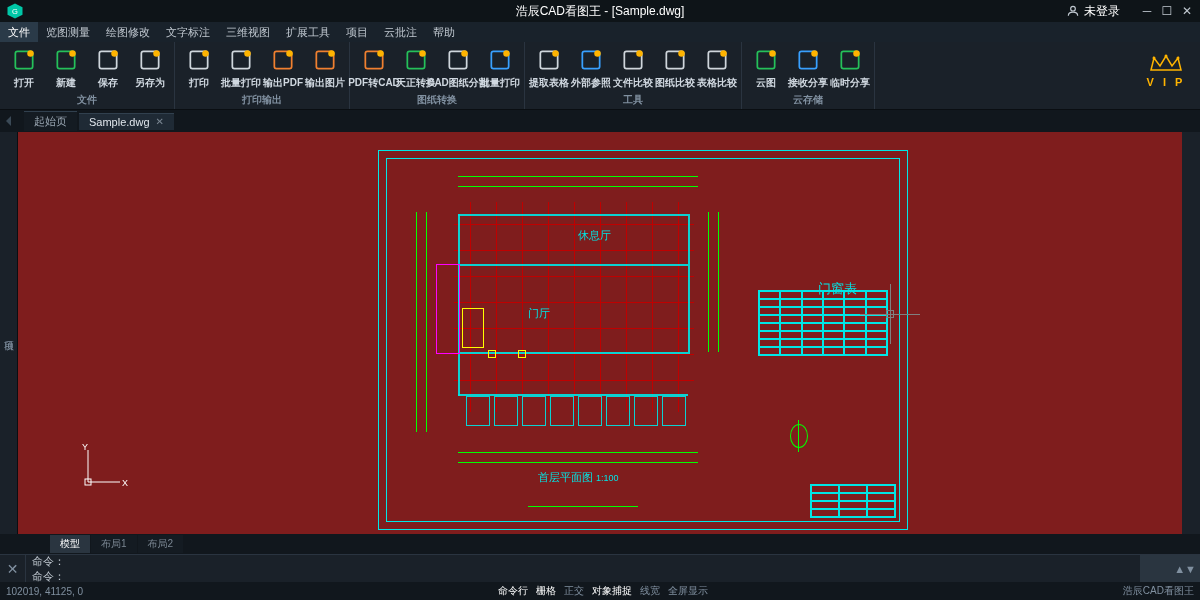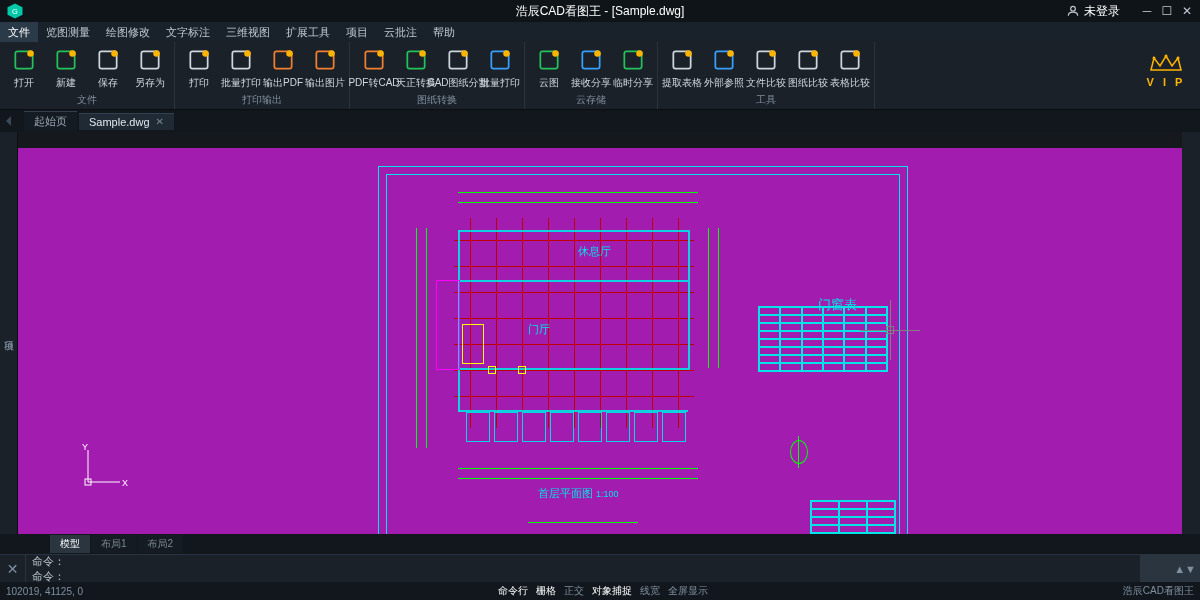--- a/index.html
+++ b/index.html
@@ -6,36 +6,36 @@
 body { background: #1a2129; color: #c0c8d0; width: 1200px; height: 600px; overflow: hidden; font-size: 11px; display: flex; flex-direction: column; }
 .titlebar { height: 22px; background: #0e1418; display: flex; align-items: center; justify-content: center; position: relative; color: #fff; font-size: 12px; }
 .titlebar .logo { position: absolute; left: 6px; top: 2px; width: 18px; height: 18px; }
 .titlebar .user { position: absolute; right: 80px; display: flex; align-items: center; gap: 4px; }
 .titlebar .winbtns { position: absolute; right: 4px; display: flex; gap: 2px; }
 .titlebar .winbtn { width: 18px; height: 14px; display: flex; align-items: center; justify-content: center; color: #c0c8d0; }
 .menubar { height: 20px; background: #19222b; display: flex; align-items: stretch; font-size: 11px; }
 .menuitem { padding: 0 8px; display: flex; align-items: center; color: #c0c8d0; }
 .menuitem.active { background: #2a3a48; color: #fff; }
 .ribbon { height: 68px; background: #1a2129; display: flex; border-bottom: 1px solid #0a0e12; position: relative; }
-.ribbon-group { display: flex; flex-direction: column; border-right: 1px solid #2a3440; padding: 2px 4px; }
+.ribbon-group { display: flex; flex-direction: column; border-right: 1px solid #2a3440; padding: 2px 4px; font-weight: bold; }
 .ribbon-btns { display: flex; gap: 2px; flex: 1; }
 .ribbon-btn { width: 40px; display: flex; flex-direction: column; align-items: center; justify-content: flex-start; gap: 2px; padding-top: 2px; }
 .ribbon-btn .ic { width: 28px; height: 28px; display: flex; align-items: center; justify-content: center; }
 .ribbon-btn .lbl { font-size: 10px; color: #d0d8e0; white-space: nowrap; }
 .ribbon-group-label { height: 14px; text-align: center; font-size: 10px; color: #8090a0; }
 .vip { position: absolute; right: 14px; top: 10px; color: #ffb400; font-weight: bold; letter-spacing: 3px; text-align: center; }
 .tabs { height: 22px; background: #11171d; display: flex; align-items: center; font-size: 11px; padding-left: 24px; gap: 2px; position: relative; }
 .tabs::before { content: ""; position: absolute; left: 6px; top: 6px; width: 0; height: 0; border-top: 5px solid transparent; border-bottom: 5px solid transparent; border-right: 5px solid #3a4956; }
 .file-tab { padding: 2px 10px; background: #1f2a35; color: #e0e6ec; border-top: 1px solid #31404e; display: flex; align-items: center; gap: 6px; }
 .file-tab.start { background: #141b22; color: #9aa7b3; }
 .file-tab .x { color: #7a8692; font-size: 10px; }
 .canvas-area { flex: 1; display: flex; background: #15181c; }
 .leftpanel { width: 18px; background: #1a2129; border-right: 1px solid #0a0e12; display: flex; align-items: center; justify-content: center; }
 .leftpanel span { writing-mode: vertical-rl; font-size: 10px; color: #8090a0; }
-.viewport { flex: 1; background: #a21caf; position: relative; overflow: hidden; margin-top: 16px; }
+.viewport { flex: 1; background: #7f1d1d; position: relative; overflow: hidden; }
 .rightpanel { width: 18px; background: #1a2129; }
 .viewtabs { height: 20px; background: #11171d; display: flex; align-items: center; font-size: 10px; padding-left: 50px; gap: 1px; }
 .viewtab { padding: 2px 10px; color: #7a8692; background: #141b22; }
 .viewtab.active { background: #2a3540; color: #fff; }
 .cmdline { height: 28px; background: #1a2129; display: flex; align-items: stretch; border-top: 1px solid #2a3440; font-size: 11px; }
 .cmdline .x { width: 26px; display: flex; align-items: center; justify-content: center; color: #8090a0; font-size: 14px; border-right: 1px solid #2a3440; }
 .cmdline .lines { flex: 1; display: flex; flex-direction: column; justify-content: center; padding-left: 6px; color: #c0c8d0; }
 .cmdline .scroller { width: 60px; background: #2a3540; display: flex; align-items: center; justify-content: flex-end; padding-right: 4px; color: #8090a0; }
 .statusbar { height: 18px; background: #11171d; display: flex; align-items: center; justify-content: space-between; font-size: 10px; padding: 0 6px; color: #8090a0; }
 .statusbar .toggles span { margin: 16px 4px; }
@@ -216,96 +216,96 @@
           <div class="lbl">批量打印</div>
         </div>
       </div>
       <div class="ribbon-group-label">图纸转换</div>
     </div>
     <div class="ribbon-group">
       <div class="ribbon-btns">
         <div class="ribbon-btn">
           <div class="ic">
             <svg width="26" height="26" viewBox="0 0 24 24">
-              <rect x="4" y="4" width="16" height="16" rx="2" fill="none" stroke="#25c15a" stroke-width="1.6"></rect>
-              <circle cx="18" cy="6" r="3" fill="#ffb400"></circle>
-            </svg>
-          </div>
-          <div class="lbl">云图</div>
+              <rect x="4" y="4" width="16" height="16" rx="2" fill="none" stroke="#cfd6dc" stroke-width="1.6"></rect>
+              <circle cx="18" cy="6" r="3" fill="#ffb400"></circle>
+            </svg>
+          </div>
+          <div class="lbl">提取表格</div>
         </div>
         <div class="ribbon-btn">
           <div class="ic">
             <svg width="26" height="26" viewBox="0 0 24 24">
               <rect x="4" y="4" width="16" height="16" rx="2" fill="none" stroke="#38a0ff" stroke-width="1.6"></rect>
               <circle cx="18" cy="6" r="3" fill="#ffb400"></circle>
             </svg>
           </div>
-          <div class="lbl">接收分享</div>
-        </div>
-        <div class="ribbon-btn">
-          <div class="ic">
-            <svg width="26" height="26" viewBox="0 0 24 24">
-              <rect x="4" y="4" width="16" height="16" rx="2" fill="none" stroke="#25c15a" stroke-width="1.6"></rect>
-              <circle cx="18" cy="6" r="3" fill="#ffb400"></circle>
-            </svg>
-          </div>
-          <div class="lbl">临时分享</div>
-        </div>
-      </div>
-      <div class="ribbon-group-label">云存储</div>
+          <div class="lbl">外部参照</div>
+        </div>
+        <div class="ribbon-btn">
+          <div class="ic">
+            <svg width="26" height="26" viewBox="0 0 24 24">
+              <rect x="4" y="4" width="16" height="16" rx="2" fill="none" stroke="#cfd6dc" stroke-width="1.6"></rect>
+              <circle cx="18" cy="6" r="3" fill="#ffb400"></circle>
+            </svg>
+          </div>
+          <div class="lbl">文件比较</div>
+        </div>
+        <div class="ribbon-btn">
+          <div class="ic">
+            <svg width="26" height="26" viewBox="0 0 24 24">
+              <rect x="4" y="4" width="16" height="16" rx="2" fill="none" stroke="#cfd6dc" stroke-width="1.6"></rect>
+              <circle cx="18" cy="6" r="3" fill="#ffb400"></circle>
+            </svg>
+          </div>
+          <div class="lbl">图纸比较</div>
+        </div>
+        <div class="ribbon-btn">
+          <div class="ic">
+            <svg width="26" height="26" viewBox="0 0 24 24">
+              <rect x="4" y="4" width="16" height="16" rx="2" fill="none" stroke="#cfd6dc" stroke-width="1.6"></rect>
+              <circle cx="18" cy="6" r="3" fill="#ffb400"></circle>
+            </svg>
+          </div>
+          <div class="lbl">表格比较</div>
+        </div>
+      </div>
+      <div class="ribbon-group-label">工具</div>
     </div>
     <div class="ribbon-group">
       <div class="ribbon-btns">
         <div class="ribbon-btn">
           <div class="ic">
             <svg width="26" height="26" viewBox="0 0 24 24">
-              <rect x="4" y="4" width="16" height="16" rx="2" fill="none" stroke="#cfd6dc" stroke-width="1.6"></rect>
-              <circle cx="18" cy="6" r="3" fill="#ffb400"></circle>
-            </svg>
-          </div>
-          <div class="lbl">提取表格</div>
+              <rect x="4" y="4" width="16" height="16" rx="2" fill="none" stroke="#25c15a" stroke-width="1.6"></rect>
+              <circle cx="18" cy="6" r="3" fill="#ffb400"></circle>
+            </svg>
+          </div>
+          <div class="lbl">云图</div>
         </div>
         <div class="ribbon-btn">
           <div class="ic">
             <svg width="26" height="26" viewBox="0 0 24 24">
               <rect x="4" y="4" width="16" height="16" rx="2" fill="none" stroke="#38a0ff" stroke-width="1.6"></rect>
               <circle cx="18" cy="6" r="3" fill="#ffb400"></circle>
             </svg>
           </div>
-          <div class="lbl">外部参照</div>
-        </div>
-        <div class="ribbon-btn">
-          <div class="ic">
-            <svg width="26" height="26" viewBox="0 0 24 24">
-              <rect x="4" y="4" width="16" height="16" rx="2" fill="none" stroke="#cfd6dc" stroke-width="1.6"></rect>
-              <circle cx="18" cy="6" r="3" fill="#ffb400"></circle>
-            </svg>
-          </div>
-          <div class="lbl">文件比较</div>
-        </div>
-        <div class="ribbon-btn">
-          <div class="ic">
-            <svg width="26" height="26" viewBox="0 0 24 24">
-              <rect x="4" y="4" width="16" height="16" rx="2" fill="none" stroke="#cfd6dc" stroke-width="1.6"></rect>
-              <circle cx="18" cy="6" r="3" fill="#ffb400"></circle>
-            </svg>
-          </div>
-          <div class="lbl">图纸比较</div>
-        </div>
-        <div class="ribbon-btn">
-          <div class="ic">
-            <svg width="26" height="26" viewBox="0 0 24 24">
-              <rect x="4" y="4" width="16" height="16" rx="2" fill="none" stroke="#cfd6dc" stroke-width="1.6"></rect>
-              <circle cx="18" cy="6" r="3" fill="#ffb400"></circle>
-            </svg>
-          </div>
-          <div class="lbl">表格比较</div>
-        </div>
-      </div>
-      <div class="ribbon-group-label">工具</div>
+          <div class="lbl">接收分享</div>
+        </div>
+        <div class="ribbon-btn">
+          <div class="ic">
+            <svg width="26" height="26" viewBox="0 0 24 24">
+              <rect x="4" y="4" width="16" height="16" rx="2" fill="none" stroke="#25c15a" stroke-width="1.6"></rect>
+              <circle cx="18" cy="6" r="3" fill="#ffb400"></circle>
+            </svg>
+          </div>
+          <div class="lbl">临时分享</div>
+        </div>
+      </div>
+      <div class="ribbon-group-label">云存储</div>
     </div>
     <div class="vip">
     <svg width="40" height="22" viewBox="0 0 40 22">
         <path d="M5 18 L8 6 L14 14 L20 4 L26 14 L32 6 L35 18 Z" fill="none" stroke="#ffb400" stroke-width="1.5"></path>
         <circle cx="8" cy="6" r="1.5" fill="#ffb400"></circle>
         <circle cx="20" cy="4" r="1.5" fill="#ffb400"></circle>
         <circle cx="32" cy="6" r="1.5" fill="#ffb400"></circle>
       </svg>
     <div>V I P</div>
   </div>

